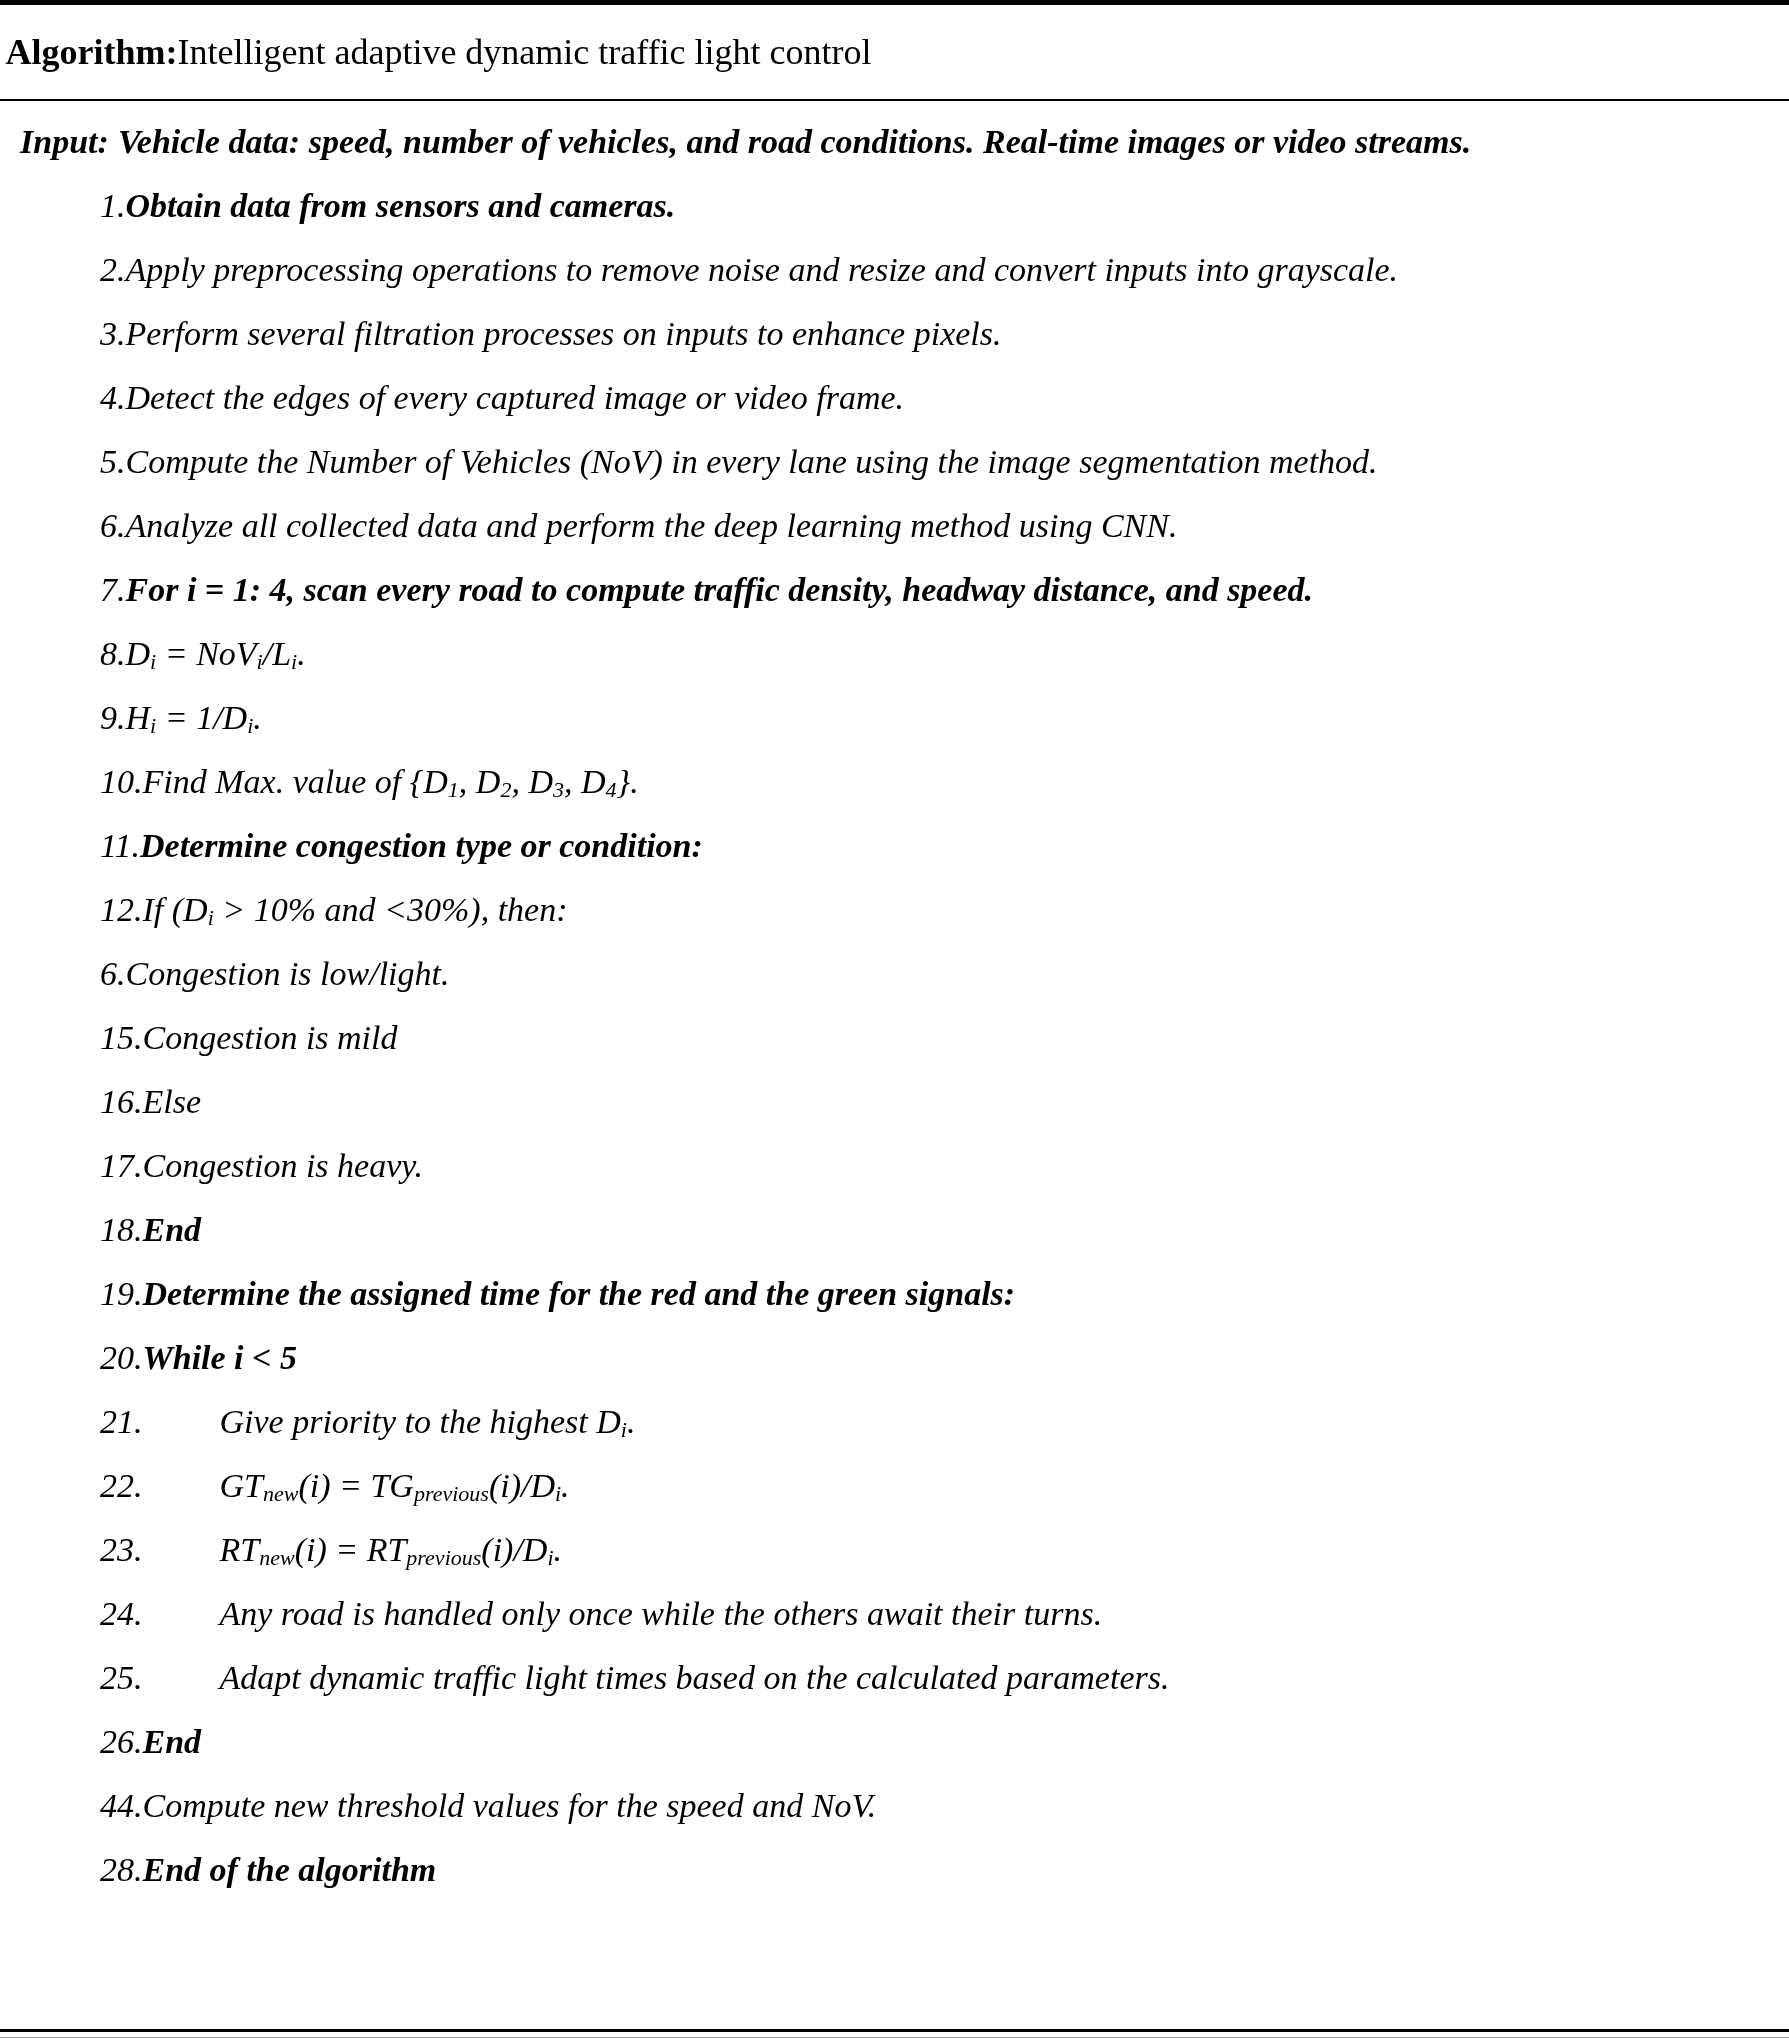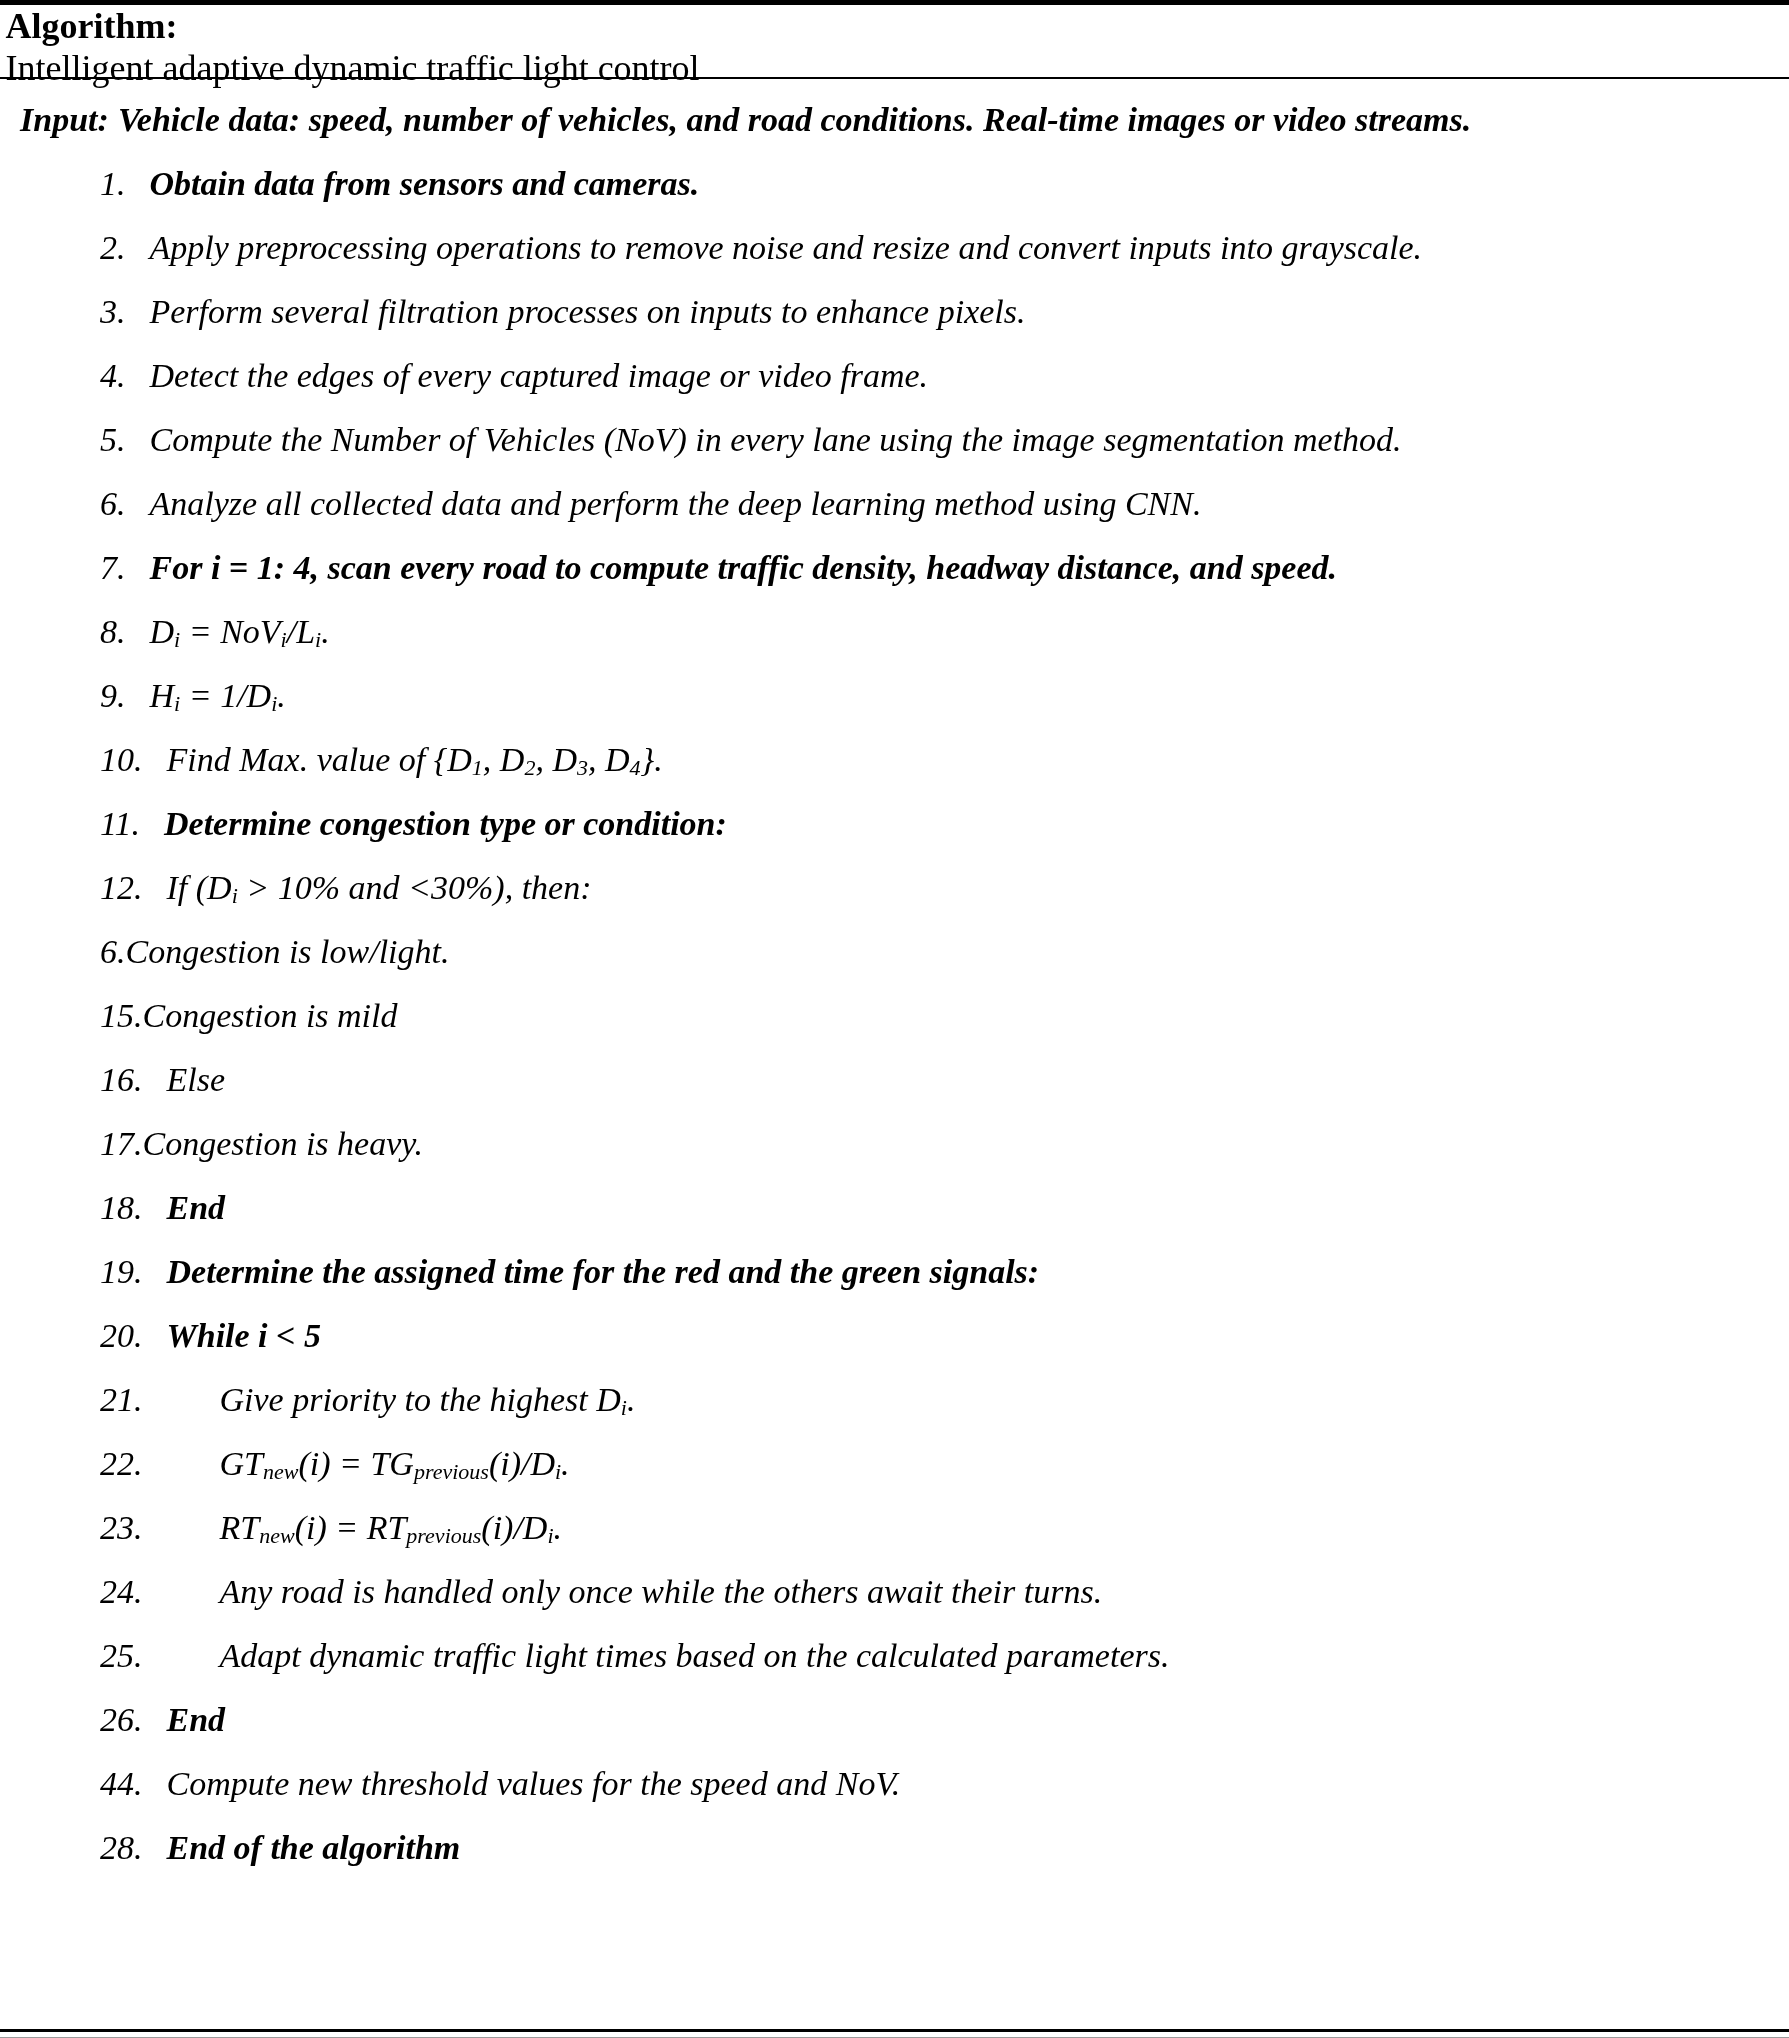--- a/index.html
+++ b/index.html
@@ -11,27 +11,26 @@
     color: #000000;
     font-family: "Liberation Serif", serif;
     overflow: hidden;
     box-sizing: border-box;
   }
   .rule-top {
     height: 4.6px;
     background: #000000;
   }
   .header {
-    height: 72px;
+    height: 94px;
     display: flex;
-    align-items: flex-start;
+    align-items: center;
     padding-left: 5.5px;
     font-size: 36px;
     font-style: normal;
-    flex-direction: column;
   }
   .hdr-label { font-weight: bold; }
   .hdr-title { font-weight: normal; }
   .rule-mid {
     height: 2.7px;
     background: #000000;
   }
   .content {
     font-style: italic;
     font-size: 34px;
@@ -46,21 +45,21 @@
   .io-label { }
   .io-text { margin-left: 9.1px; }
   .steps { }
   .step {
     line-height: 64px;
     white-space: nowrap;
     padding-left: 80px;
   }
   .step .num { font-weight: normal; }
   .step .txt { }
-  .step .txt.ind0 { margin-left: 24px; }
+  .step .txt.ind0 { }
   .step .txt.ind1 { margin-left: 77px; }
   .step .txt.ind2 { }
   .step.bold .txt { font-weight: bold; }
   .step sub {
     font-size: 22px;
     line-height: 0;
     vertical-align: -0.18em;
   }
   .rule-bottom {
     position: absolute;

